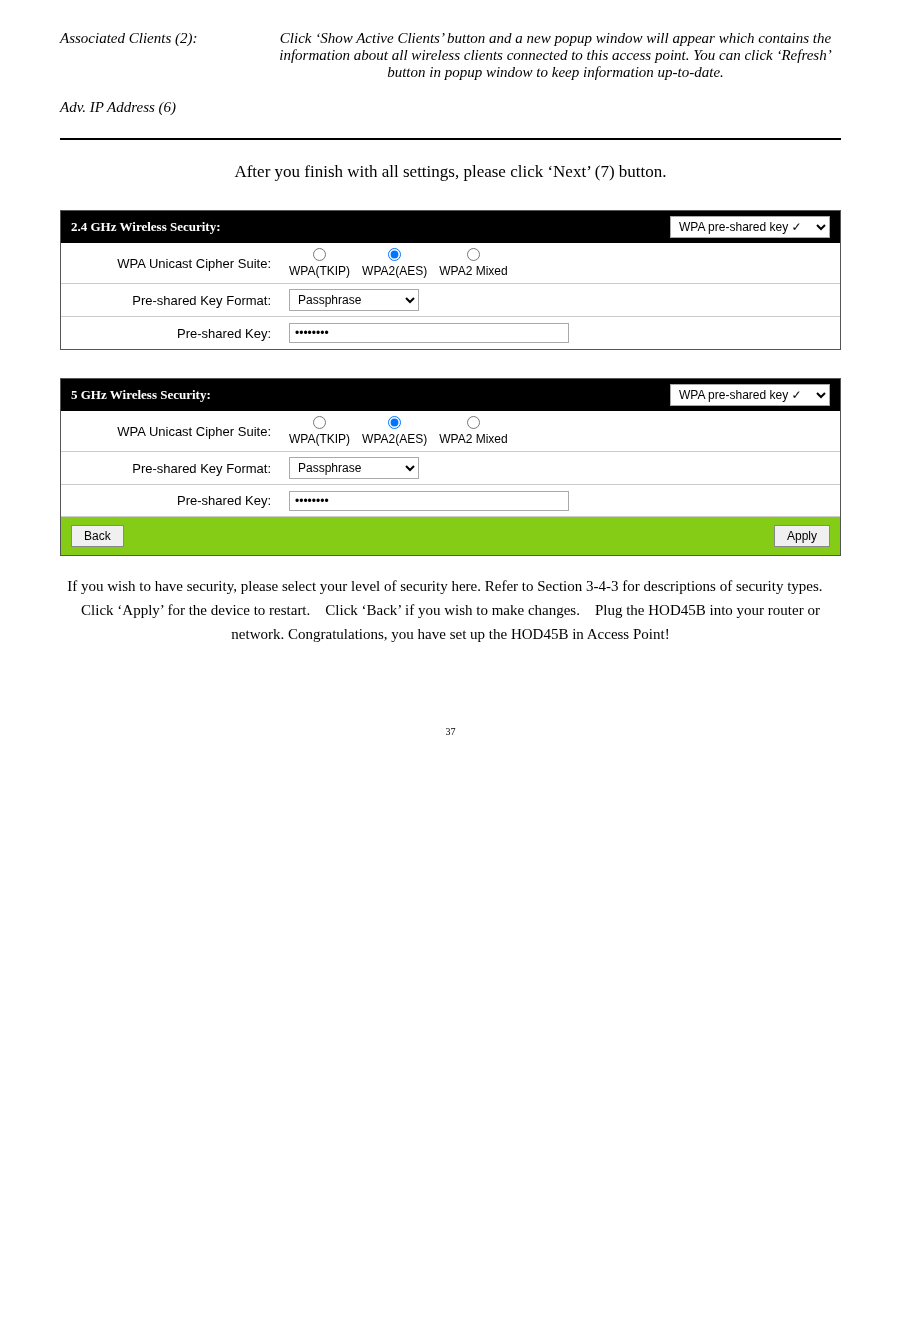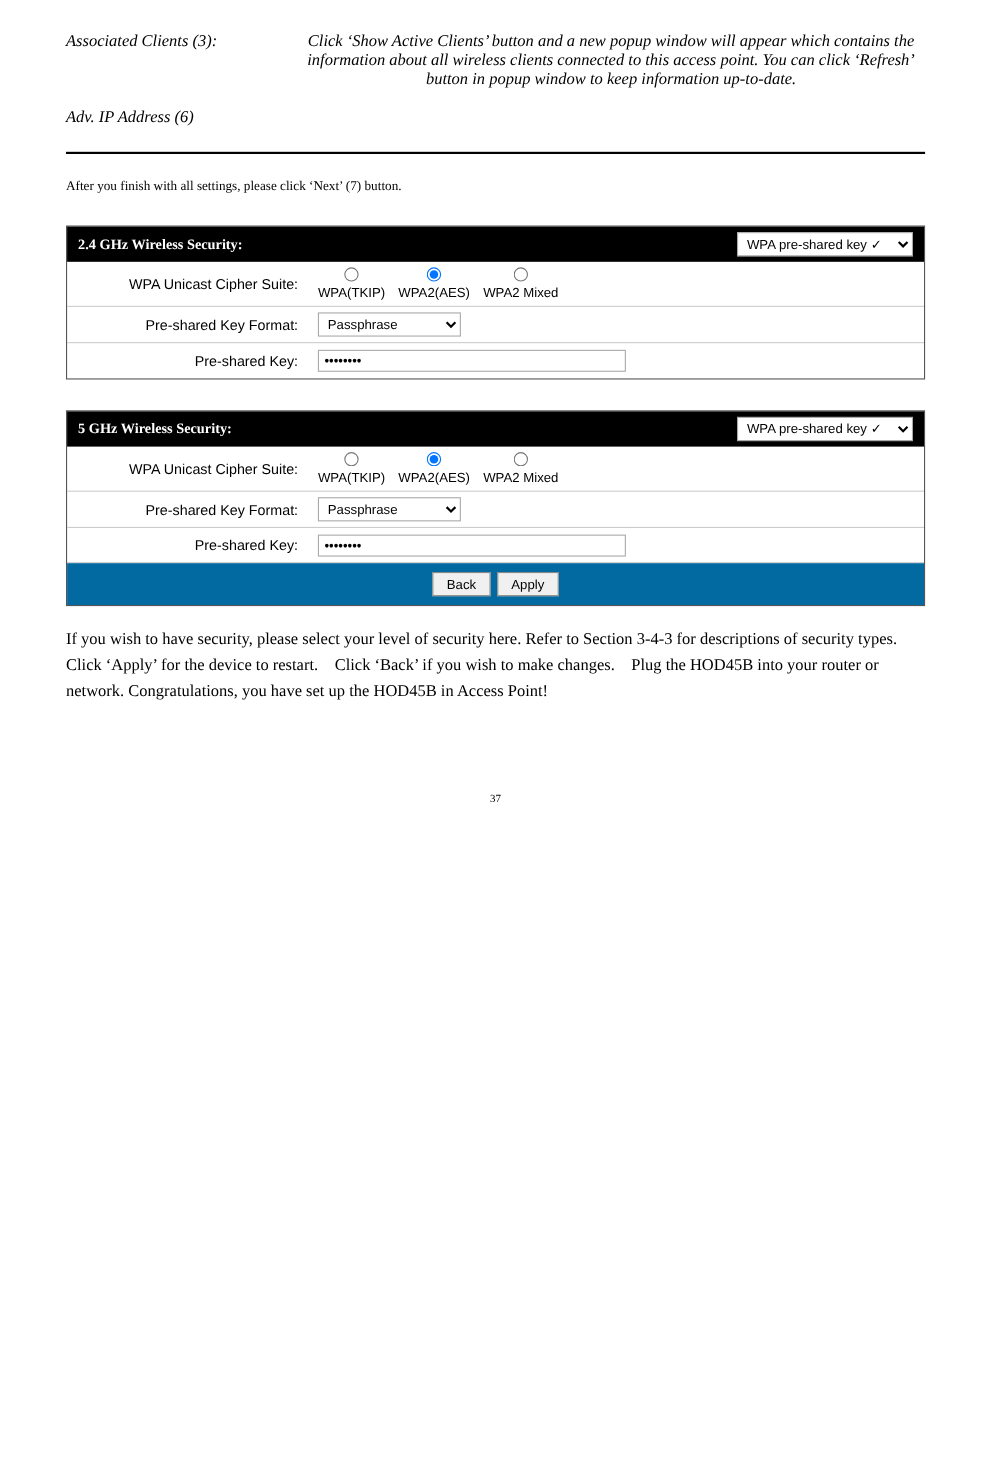--- a/index.html
+++ b/index.html
@@ -29,22 +29,23 @@
       text-align: center;
     }
 
     hr.section-divider {
       border: none;
       border-top: 2px solid #000;
       margin: 22px 0 22px 0;
     }
 
     .intro-text {
-      font-size: 12px;
+      font-size: 17px;
       margin-bottom: 14px;
+      text-align: center;
     }
 
     
     .settings-panel {
       border: 1px solid #555;
       width: 100%;
       margin-bottom: 18px;
       margin-top: 28px;
     }
 
@@ -109,57 +110,58 @@
     .text-input {
       border: 1px solid #aaa;
       padding: 2px 5px;
       font-size: 12px;
       width: 280px;
       font-family: Arial, sans-serif;
     }
 
     .button-row {
       display: flex;
-      justify-content: center;
+      justify-content: space-between;
       padding: 8px 10px;
       gap: 6px;
-      background: #0369a1;
+      background: #84cc16;
     }
 
     .btn {
       padding: 3px 12px;
       font-size: 12px;
       font-family: Arial, sans-serif;
       background: #f0f0f0;
       border: 1px solid #888;
       cursor: pointer;
     }
 
     .bottom-text {
       font-size: 15px;
       margin-bottom: 10px;
       line-height: 1.6;
+      text-align: center;
     }
 
     .page-number {
       text-align: center;
       font-size: 10px;
       margin-top: 80px;
     }
 
     
     input[type="radio"] {
       margin: 0;
     }
   </style>
 </head>
 <body>
 
 <div class="definition-block">
-  <div class="def-term">Associated Clients (3):</div>
+  <div class="def-term">Associated Clients (2):</div>
   <div class="def-desc">Click ‘Show Active Clients’ button and a new popup window will appear which contains the information about all wireless clients connected to this access point. You can click ‘Refresh’ button in popup window to keep information up-to-date.</div>
 </div>
 
 <div class="definition-block">
   <div class="def-term">Adv. IP Address (6)</div>
 </div>
 
 <hr class="section-divider">
 
 <p class="intro-text">After you finish with all settings, please click ‘Next’ (7) button.</p>

